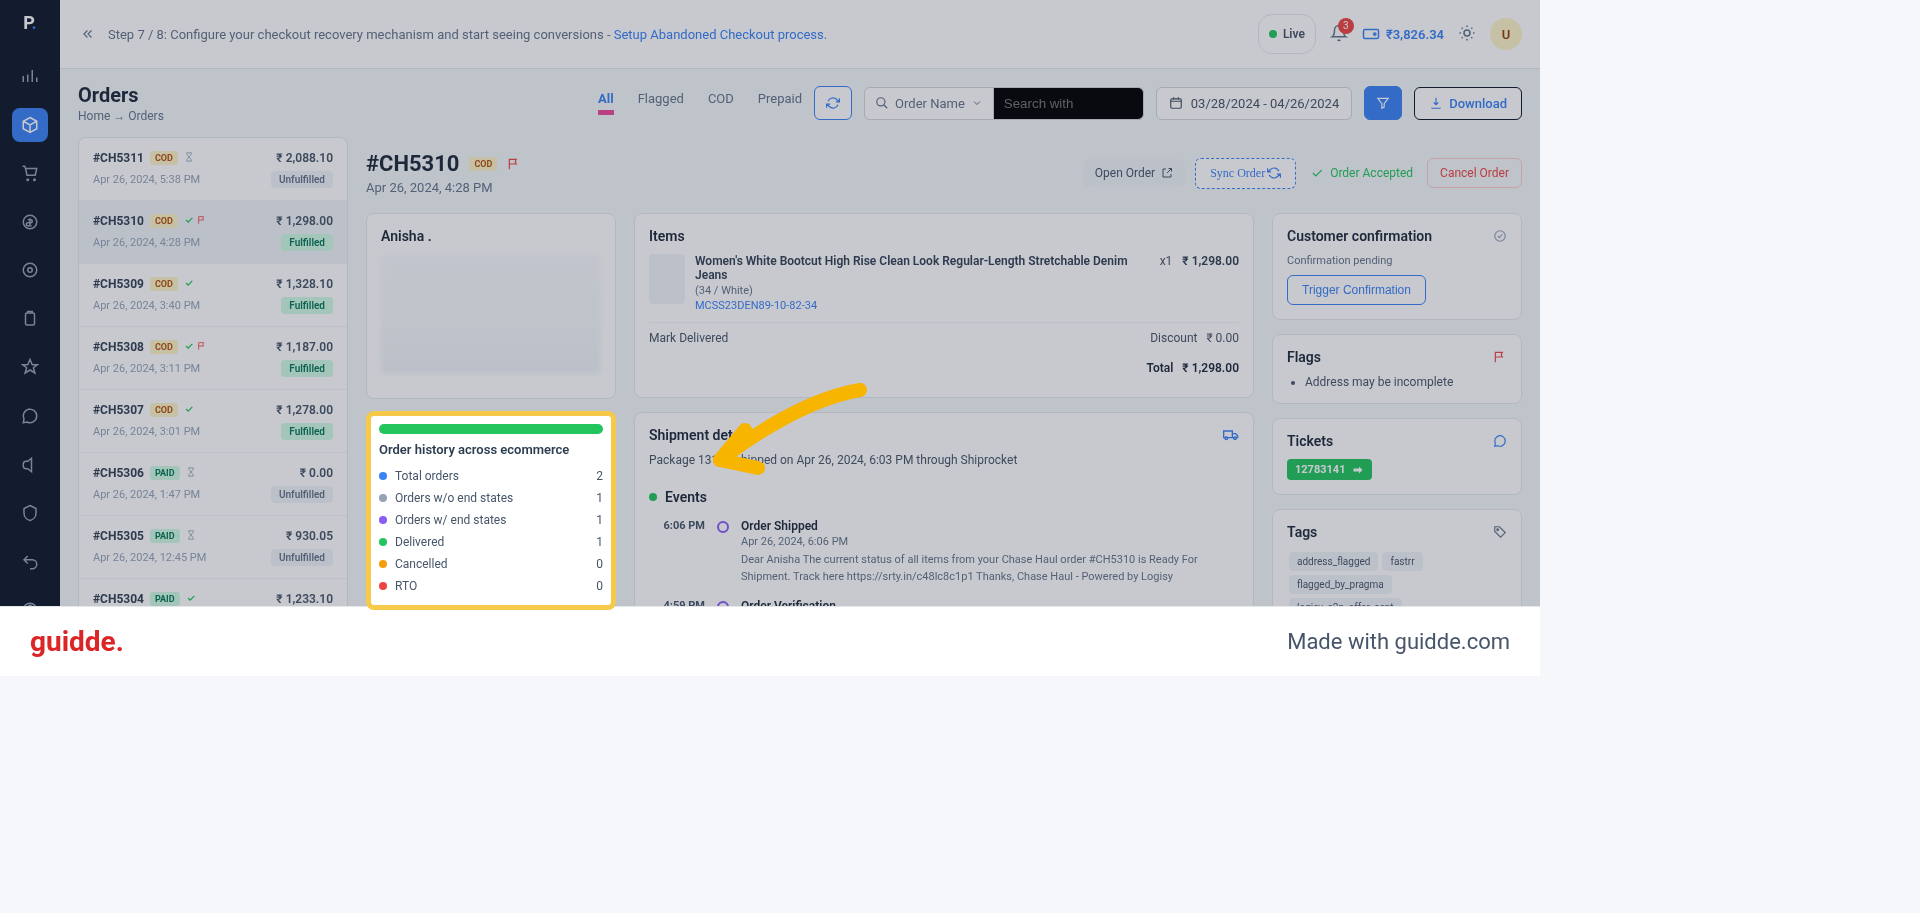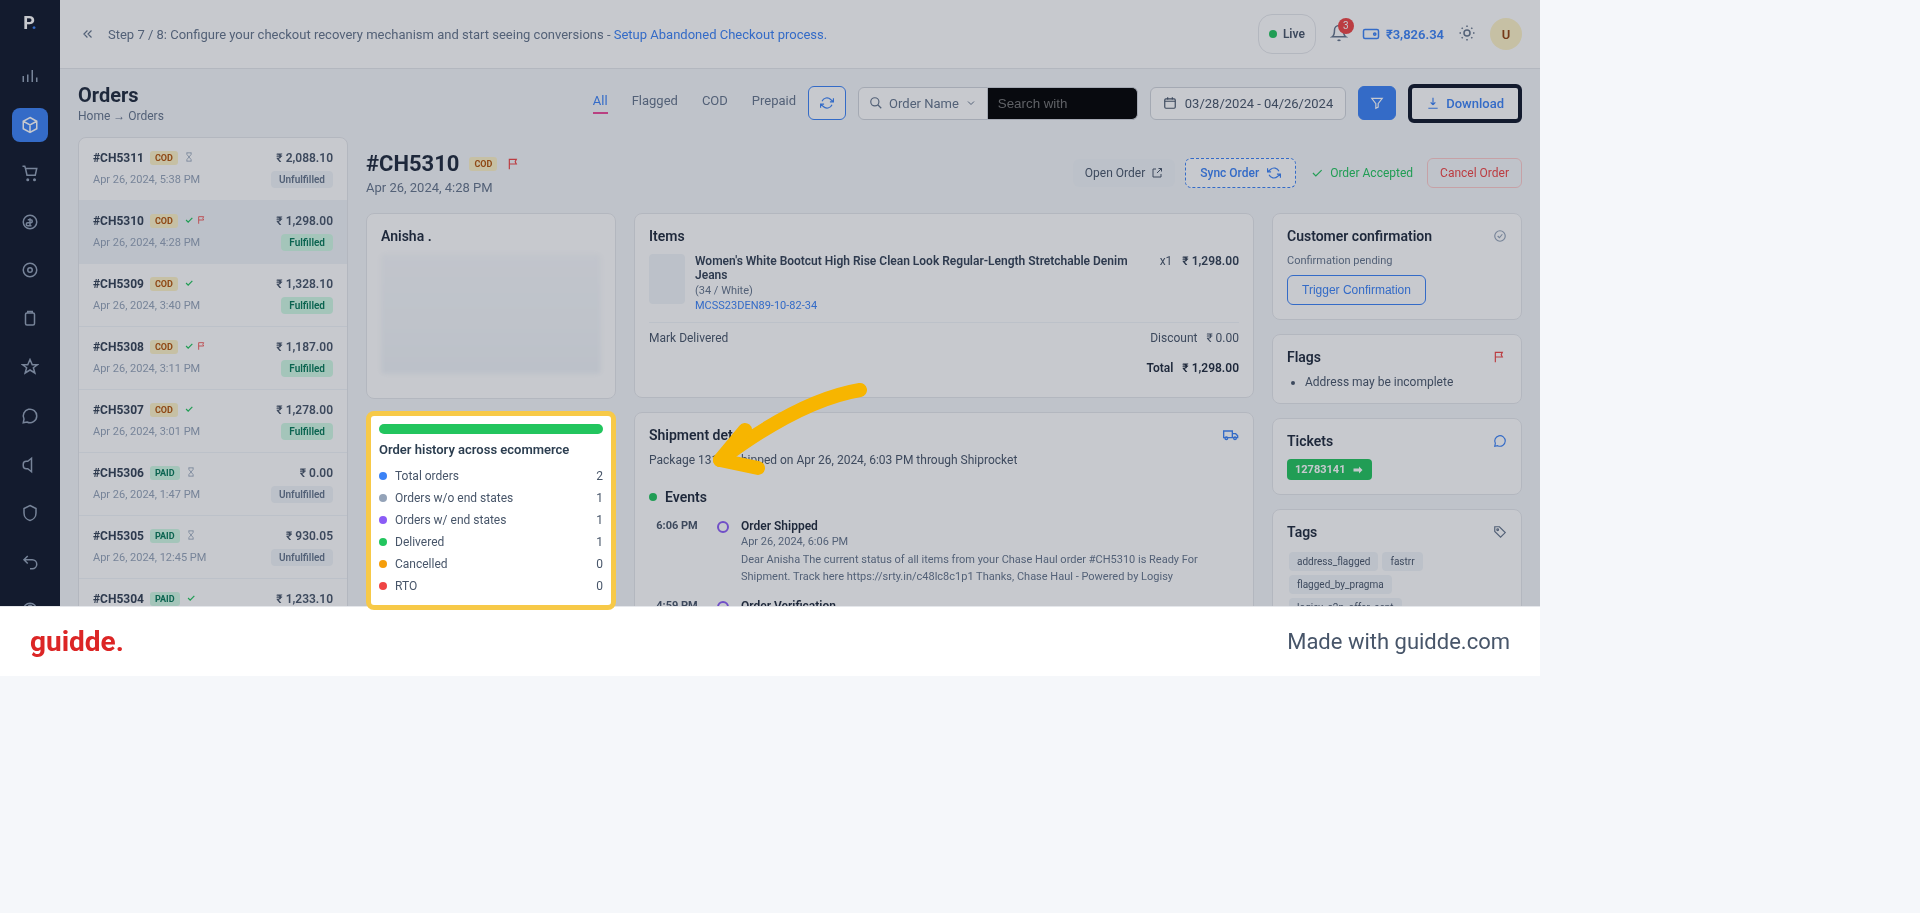--- a/index.html
+++ b/index.html
@@ -23,27 +23,27 @@
 .bell-wrap { position: relative; cursor: pointer; }
 .bell-wrap .badge { position: absolute; top: -6px; right: -6px; width: 16px; height: 16px; border-radius: 50%; background: #ef4444; color: #fff; font-size: 10px; display: flex; align-items: center; justify-content: center; }
 .wallet { display: flex; align-items: center; gap: 6px; color: #3b82f6; font-weight: 600; font-size: 13px; }
 .avatar { width: 32px; height: 32px; border-radius: 50%; background: #fef3c7; display: flex; align-items: center; justify-content: center; color: #92400e; font-weight: 600; }
 .page-header { display: flex; align-items: center; justify-content: space-between; padding: 14px 18px; background: #f5f7fa; flex-wrap: wrap; gap: 10px; }
 .ph-left h1 { font-size: 20px; font-weight: 700; color: #1e293b; }
 .breadcrumb { color: #64748b; font-size: 12px; margin-top: 2px; }
 .ph-right { display: flex; align-items: center; gap: 12px; }
 .tabs { display: flex; gap: 24px; }
 .tab { color: #64748b; font-size: 13px; cursor: pointer; padding-bottom: 4px; }
-.tab.active { color: #3b82f6; border-bottom: 2px solid #ec4899; font-weight: 400; }
+.tab.active { color: #3b82f6; border-bottom: 5px solid #ec4899; font-weight: 700; }
 .icon-btn { width: 38px; height: 34px; border: 1px solid #3b82f6; border-radius: 6px; display: flex; align-items: center; justify-content: center; color: #3b82f6; cursor: pointer; background:#fff;}
 .search-group { display: flex; }
 .select-box { display: flex; align-items: center; gap: 6px; border: 1px solid #d1d5db; border-radius: 6px 0 0 6px; padding: 8px 10px; background: #fff; color: #64748b; cursor: pointer; }
 .search-input { border: 1px solid #d1d5db; border-left: none; border-radius: 0 6px 6px 0; padding: 8px 10px; background: #000000; color: #64748b; width: 150px; }
 .date-box { display: flex; align-items: center; gap: 8px; border: 1px solid #d1d5db; border-radius: 6px; padding: 8px 12px; background: #fff; color: #475569; cursor: pointer; }
-.download-btn { display: flex; align-items: flex-start; gap: 6px; border: 4px solid #0f172a; border-radius: 6px; padding: 8px 14px; color: #3b82f6; background: #fff; cursor: pointer; font-weight: 500; }
+.download-btn { display: flex; align-items: flex-start; gap: 6px; border: 1px solid #0f172a; border-radius: 6px; padding: 8px 14px; color: #3b82f6; background: #fff; cursor: pointer; font-weight: 500; }
 .content { display: flex; gap: 18px; padding: 0 18px 18px; flex: 1; overflow: hidden; }
 .order-list { width: 270px; background: #fff; border: 1px solid #e5e7eb; border-radius: 8px; overflow-y: auto; }
 .order-card { padding: 12px 14px; border-bottom: 1px solid #f1f5f9; cursor: pointer; }
 .order-card.selected { background: #f1f5f9; }
 .oc-top { display: flex; align-items: center; justify-content: space-between; }
 .oc-id-wrap { display: flex; align-items: center; gap: 6px; }
 .oc-id { font-weight: 700; color: #334155; font-size: 12px; }
 .pill { font-size: 9px; font-weight: 700; padding: 2px 5px; border-radius: 3px; text-transform: uppercase; }
 .pill-cod { background: #fef3c7; color: #b45309; }
 .pill-paid { background: #d1fae5; color: #047857; }
@@ -53,21 +53,21 @@
 .status-pill { font-size: 10px; font-weight: 600; padding: 3px 8px; border-radius: 4px; }
 .st-unfulfilled { background: #f1f5f9; color: #64748b; }
 .st-fulfilled { background: #d1fae5; color: #047857; }
 .tiny-icon { color: #94a3b8; }
 .detail { flex: 1; display: flex; flex-direction: column; overflow-y: auto; }
 .detail-header { display: flex; align-items: center; justify-content: space-between; padding: 14px 0 18px; }
 .dh-left h2 { font-size: 22px; font-weight: 700; color: #1e293b; display: inline-flex; align-items: center; gap: 10px; }
 .dh-date { font-size: 13px; color: #64748b; margin-top: 4px; }
 .dh-right { display: flex; align-items: center; gap: 10px; }
 .action-link { display: flex; align-items: center; gap: 6px; padding: 7px 12px; border-radius: 6px; background: #f1f5f9; color: #475569; font-size: 12px; cursor: pointer; }
-.sync-btn { display: flex; align-items: flex-start; gap: 8px; border: 1px dashed #3b82f6; color: #3b82f6; padding: 7px 14px; border-radius: 6px; background: #fff; cursor: pointer; font-size: 12px; font-weight: 500;}
+.sync-btn { display: flex; align-items: flex-start; gap: 2px; border: 1px dashed #3b82f6; color: #3b82f6; padding: 7px 14px; border-radius: 6px; background: #fff; cursor: pointer; font-size: 12px; font-weight: 500; font-family: Liberation Serif, serif;}
 .order-accepted { display: flex; align-items: center; gap: 6px; color: #22c55e; font-size: 12px; padding: 7px 4px;}
 .cancel-link { color: #ef4444; font-size: 12px; padding: 7px 12px; cursor: pointer; border:1px solid #fecaca; border-radius:6px;}
 .detail-grid { display: grid; grid-template-columns: 250px 1fr 250px; gap: 18px; }
 .card { background: #fff; border: 1px solid #e5e7eb; border-radius: 8px; padding: 14px; }
 .card h3 { font-size: 14px; font-weight: 600; color: #1e293b; margin-bottom: 10px; display:flex; align-items:center; justify-content:space-between;}
 .customer-blur { height: 120px; background: linear-gradient(#f8fafc,#f1f5f9); filter: blur(2px); border-radius: 4px; margin-bottom: 10px; }
 .history-card { background: #fff; border: 5px solid #f7c948; border-radius: 8px; padding: 8px; position: relative; }
 .history-inner h4 { font-size: 13px; font-weight: 600; margin-bottom: 8px; }
 .green-bar { height: 10px; border-radius: 5px; background:#22c55e; margin-bottom:8px; }
 .history-row { display: flex; justify-content: space-between; align-items: center; padding: 4px 0; font-size: 12px; color: #475569; }
@@ -83,21 +83,21 @@
 .item-variant { font-size: 11px; color: #64748b; margin-top: 2px; }
 .item-sku { font-size: 11px; color: #3b82f6; margin-top: 2px; }
 .item-qty { font-size: 12px; color: #475569; }
 .item-price { font-size: 12px; font-weight: 600; color: #334155; }
 .totals-row { display: flex; justify-content: space-between; padding: 8px 0; font-size: 12px; color: #475569;}
 .totals-row.bold { font-weight: 600; color: #1e293b; }
 .shipment-status { display:inline-block; background: #8b5cf6; color: #fff; font-size: 11px; font-weight: 600; padding: 3px 8px; border-radius: 4px; }
 .track-btn { display:inline-flex;align-items:center;gap:6px;border: 1px solid #d1d5db; padding: 7px 12px; border-radius: 6px; font-size: 12px; color: #475569; cursor: pointer; background:#fff;}
 .ship-row{display:flex;justify-content:space-between;align-items:center;margin-top:10px;}
 .event { display: flex; gap: 12px; margin-top: 14px; }
-.event-time { font-size: 11px; font-weight: 700; color: #475569; width: 56px; text-align: center; }
+.event-time { font-size: 11px; font-weight: 700; color: #475569; width: 56px; text-align: right; }
 .event-dot { width: 12px; height: 12px; border: 2px solid #8b5cf6; border-radius: 50%; margin-top: 2px; }
 .event-content { flex: 1; }
 .event-title { font-size: 12px; font-weight: 600; color: #1e293b; }
 .event-date { font-size: 11px; color: #64748b; margin-top: 2px; }
 .event-desc { font-size: 11px; color: #64748b; margin-top: 4px; line-height: 1.5; }
 .side-cards { display: flex; flex-direction: column; gap: 14px; }
 .conf-btn { border: 1px solid #3b82f6; color: #3b82f6; padding: 7px 14px; border-radius: 6px; font-size: 12px; cursor: pointer; background:#fff;}
 .ticket-badge { display: inline-flex; align-items: center; gap: 6px; background: #22c55e; color: #fff; font-size: 11px; font-weight: 700; padding: 4px 8px; border-radius: 4px; }
 .tag { display: inline-block; background: #f1f5f9; color: #475569; font-size: 10px; padding: 4px 8px; border-radius: 4px; margin: 2px; }
 .tag.yellow::after { content:"●"; color:#f59e0b; margin-left:4px;}

